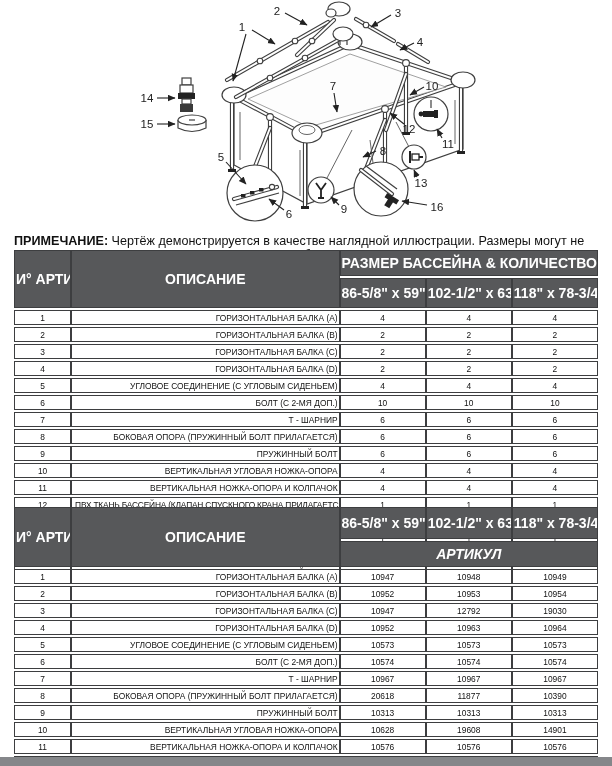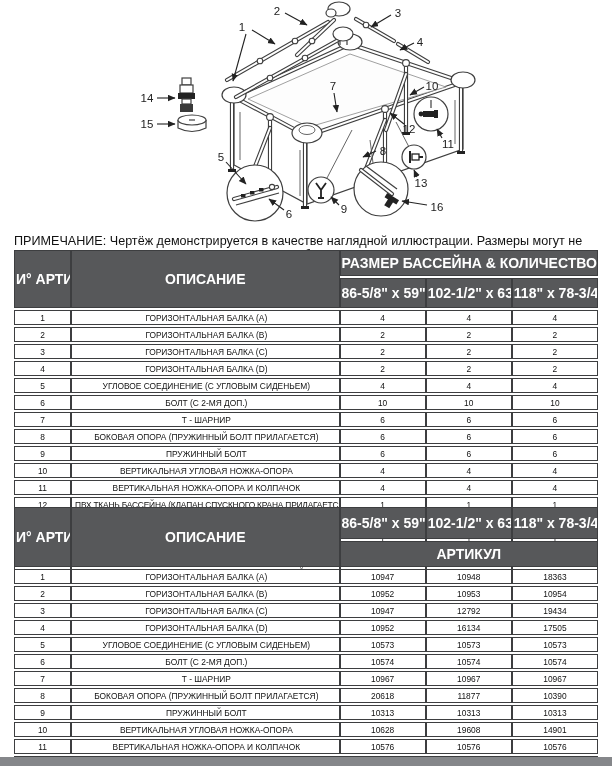--- a/index.html
+++ b/index.html
@@ -14,39 +14,39 @@
   .thin{stroke:#3f3f3f;stroke-width:1.2;fill:none;}
   .xthin{stroke:#555;stroke-width:0.9;fill:none;}
   .blob{fill:#ffffff;stroke:#3f3f3f;stroke-width:1.2;}
   .joint{fill:#ffffff;stroke:#3f3f3f;stroke-width:1.1;}
   .blk{fill:#222;stroke:none;}
   .lead{stroke:#222;stroke-width:1.1;fill:none;}
   .callout{font-family:"Liberation Sans",sans-serif;font-size:11.5px;fill:#222;text-anchor:middle;}
   .detail{fill:#ffffff;stroke:#3f3f3f;stroke-width:1.2;}
   
   .note{position:absolute;left:14px;top:221px;width:588px;font-size:12.6px;line-height:1.16;color:#111;}
-  .note b{font-weight:normal;}
+  .note b{font-weight:bold;}
   
   table.parts{
     position:absolute;left:14px;border-collapse:separate;border-spacing:0 2px;
     width:584px;table-layout:fixed;
   }
   #qty-table{top:248px;}
   #art-table{top:505px;}
   table.parts th, table.parts td{border:1px solid #3d3e40;overflow:hidden;white-space:nowrap;}
   table.parts th{
     background:#57585a;color:#ffffff;font-weight:bold;font-size:14px;
     text-align:center;vertical-align:middle;padding:4px 1px;
   }
   th.size{font-size:6.8px;line-height:1.3;white-space:pre-line;height:20px;}
   th.idhdr{white-space:pre-line;font-size:8.2px;line-height:1.35;}
-  th.subart{background:#ffffff;color:#000;font-size:8.8px;height:11px;}
+  th.subart{background:#ffffff;color:#000;font-size:8.8px;height:11px;font-style:italic;}
   table.parts td{font-size:8.4px;height:11px;vertical-align:middle;background:#fff;}
   td.num{text-align:center;}
-  td.desc{text-align:center;padding-left:3px;}
+  td.desc{text-align:right;padding-left:3px;}
   td.cond{font-size:7.2px;letter-spacing:-0.2px;}
   
   .footer-bar{position:absolute;left:0;top:757px;width:612px;height:9px;background:#85878a;}
 </style>
 </head>
 <body>
 
 <div class="page">
 
   <svg class="diagram" viewBox="0 0 612 222">
@@ -398,42 +398,42 @@
       <tr>
         <th colspan="3" class="subart">АРТИКУЛ</th>
       </tr>
     </thead>
     <tbody id="art-body">
         <tr>
           <td class="num">1</td>
           <td class="desc">ГОРИЗОНТАЛЬНАЯ БАЛКА (A)</td>
           <td class="num">10947</td>
           <td class="num">10948</td>
-          <td class="num">18363</td>
+          <td class="num">10949</td>
         </tr>
         <tr>
           <td class="num">2</td>
           <td class="desc">ГОРИЗОНТАЛЬНАЯ БАЛКА (B)</td>
           <td class="num">10952</td>
           <td class="num">10953</td>
           <td class="num">10954</td>
         </tr>
         <tr>
           <td class="num">3</td>
           <td class="desc">ГОРИЗОНТАЛЬНАЯ БАЛКА (C)</td>
           <td class="num">10947</td>
           <td class="num">12792</td>
-          <td class="num">19434</td>
+          <td class="num">19030</td>
         </tr>
         <tr>
           <td class="num">4</td>
           <td class="desc">ГОРИЗОНТАЛЬНАЯ БАЛКА (D)</td>
           <td class="num">10952</td>
-          <td class="num">16134</td>
-          <td class="num">17505</td>
+          <td class="num">10963</td>
+          <td class="num">10964</td>
         </tr>
         <tr>
           <td class="num">5</td>
           <td class="desc">УГЛОВОЕ СОЕДИНЕНИЕ (С УГЛОВЫМ СИДЕНЬЕМ)</td>
           <td class="num">10573</td>
           <td class="num">10573</td>
           <td class="num">10573</td>
         </tr>
         <tr>
           <td class="num">6</td>

